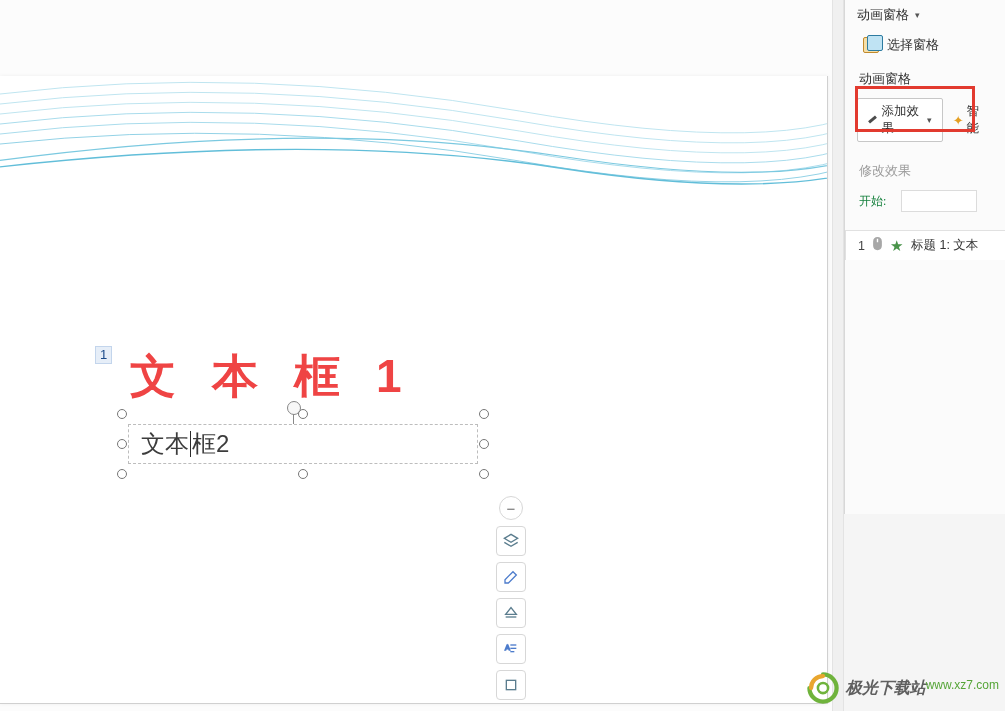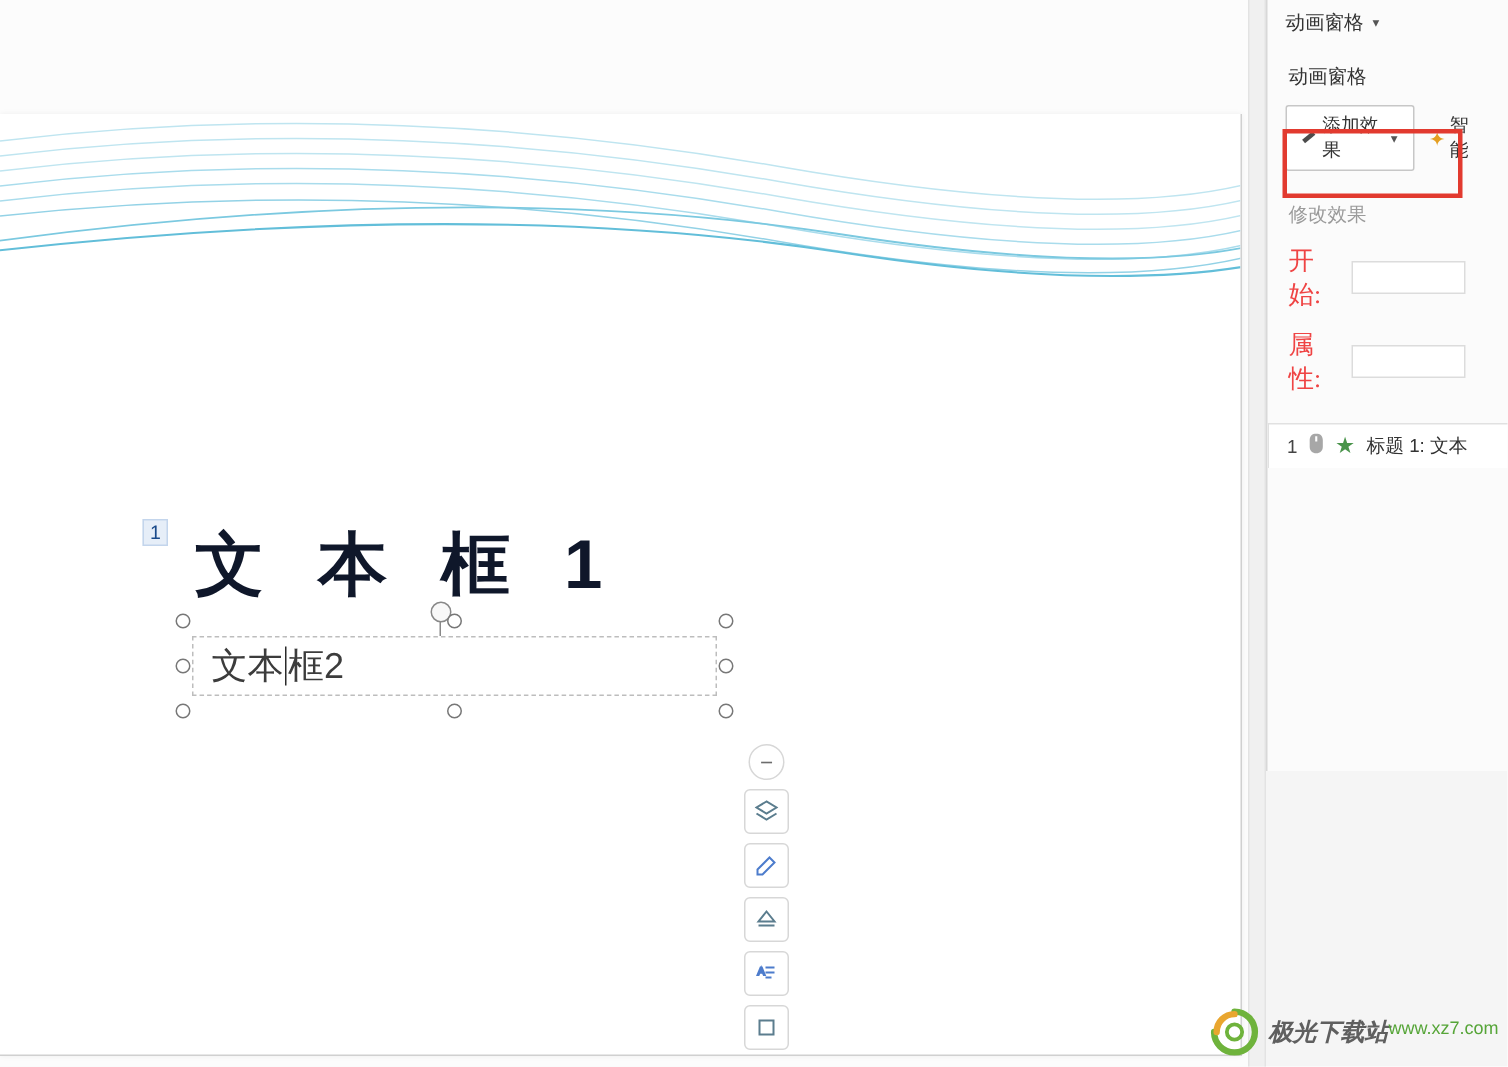--- a/index.html
+++ b/index.html
@@ -56,21 +56,21 @@
     color: #1a4a8a;
     background: #e6eef8;
     border: 1px solid #c3d5ec;
     padding: 1px 4px;
     line-height: 14px;
   }
 
   .title-text {
     font-size: 46px;
     font-weight: 600;
-    color: #0f172a;
+    color: #ef4444;
     letter-spacing: 36px;
     white-space: nowrap;
   }
 
   .textbox-wrap {
     position: absolute;
     left: 122px;
     top: 338px;
     width: 362px;
     height: 60px;
@@ -280,22 +280,22 @@
     margin-bottom: 10px;
   }
   .prop-row {
     display: flex;
     align-items: center;
     margin-bottom: 10px;
     gap: 8px;
   }
   .prop-label {
     width: 34px;
-    color: #ef4444;
-    font-size: 17px;
+    color: #15803d;
+    font-size: 12px;
   }
   .prop-field {
     flex: 1;
     height: 22px;
     background: #fff;
     border: 1px solid #dcdcdc;
   }
 
   .anim-list {
     padding-top: 8px;
@@ -441,43 +441,43 @@
 
   <div class="scroll-strip"></div>
 </div>
 
 <div class="right-panel">
   <div class="panel-header">
     <span>动画窗格</span>
     <span class="dd-arrow">▾</span>
   </div>
 
+  <div class="sel-pane">
+    <span class="icon"></span>
+    <span>选择窗格</span>
+  </div>
 
   <div class="sub-title">动画窗格</div>
 
   <div class="add-row">
     <div class="btn">
       <span class="pencil"></span>
       <span>添加效果</span>
       <span class="dd-arrow">▾</span>
     </div>
     <div class="star-link">
       <span class="star">✦</span>
       <span>智能</span>
     </div>
   </div>
 
   <div class="modify-section">
     <div class="modify-title">修改效果</div>
     <div class="prop-row">
       <div class="prop-label">开始:</div>
-      <div class="prop-field"></div>
-    </div>
-    <div class="prop-row">
-      <div class="prop-label">属性:</div>
       <div class="prop-field"></div>
     </div>
   </div>
 
   <div class="anim-list">
     <div class="anim-item">
       <span class="anim-num">1</span>
       <span class="click-ic">
         <svg width="11" height="14" viewBox="0 0 12 16" fill="#a7a7a7">
             <path d="M6 0C3 0 1 2 1 5v5c0 3 2 5 5 5s5-2 5-5V5c0-3-2-5-5-5zm-.8 2h1.6v4H5.2V2z"></path>

